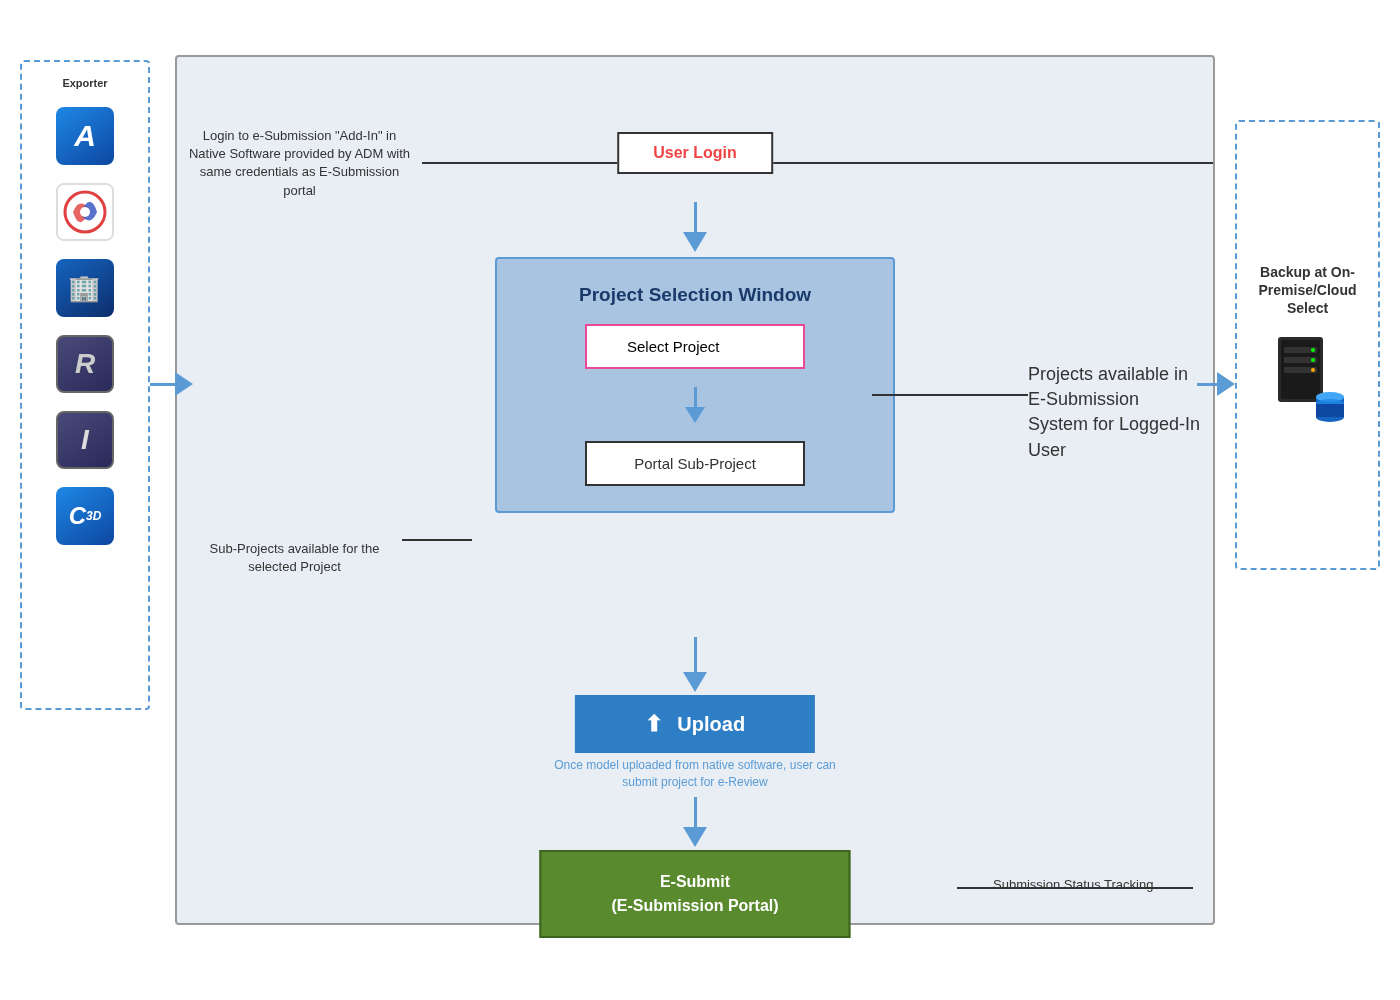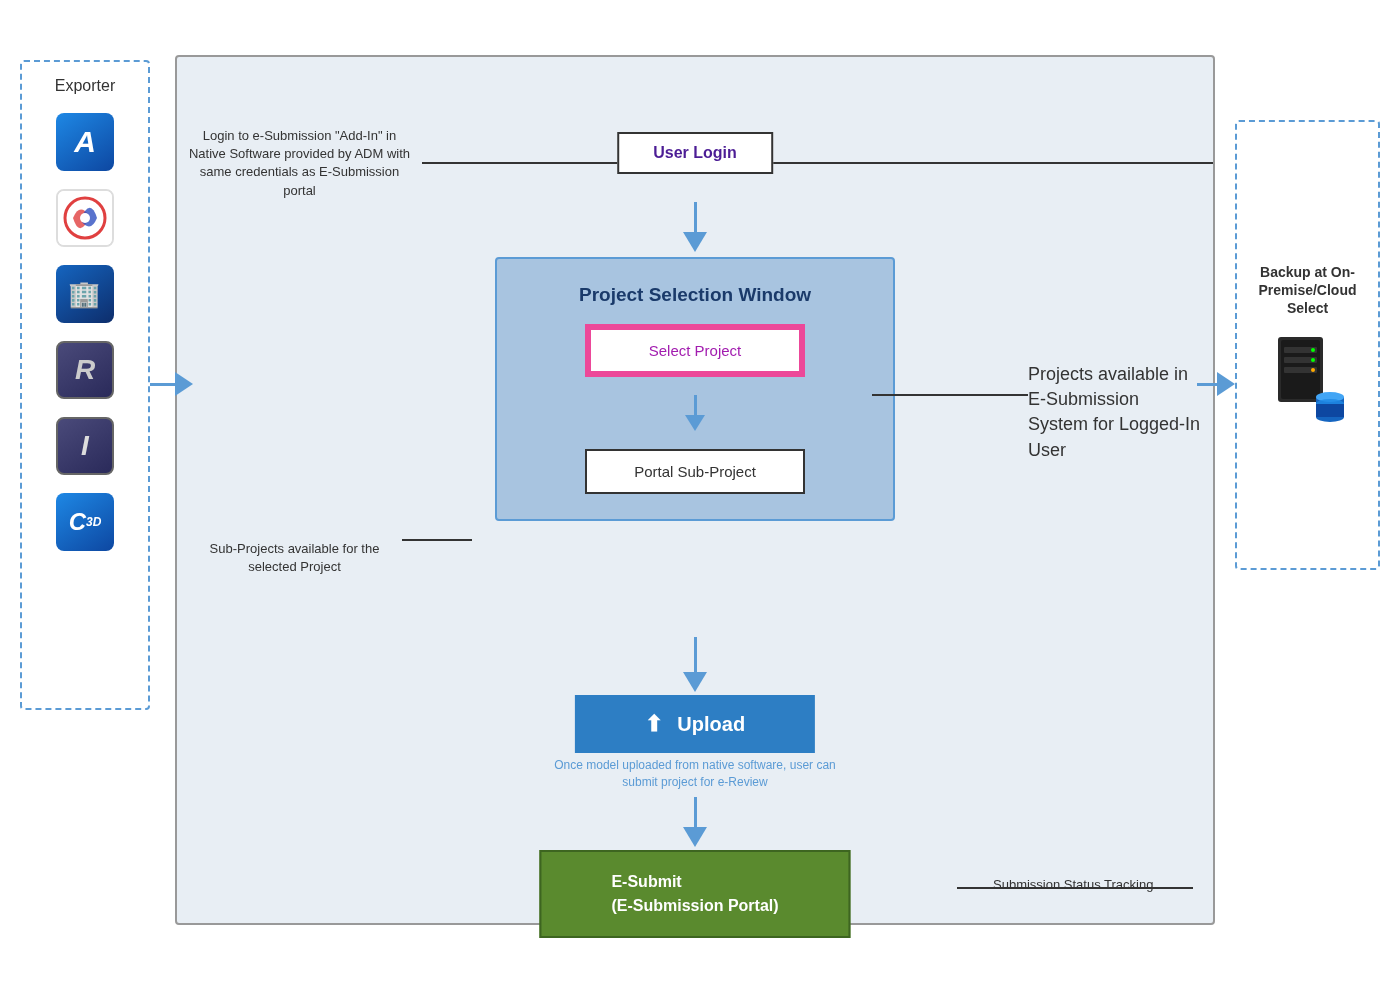--- a/index.html
+++ b/index.html
@@ -32,22 +32,22 @@
       border: 2px dashed #5b9bd5;
       border-radius: 4px;
       display: flex;
       flex-direction: column;
       align-items: center;
       padding: 15px 10px;
       gap: 18px;
     }
 
     .exporter-title {
-      font-size: 16px;
-      font-weight: normal;
+      font-size: 11px;
+      font-weight: bold;
       color: #333;
     }
 
     .app-icon {
       width: 58px;
       height: 58px;
       border-radius: 8px;
       display: flex;
       align-items: center;
       justify-content: center;
@@ -167,32 +167,32 @@
       <rect x="48" y="72" width="28" height="13" fill="#0d47a1"></rect>
     </svg>
   </div>
 
   <div class="workflow-area">
 
     <div style="position:absolute; left:0; top:70px; width:245px; text-align:center; font-size:13px; line-height:1.4; color:#333; padding:0 10px;">Login to e-Submission "Add-In" in Native Software provided by ADM with same credentials as E-Submission portal</div>
 
     <div style="position:absolute; top:105px; left:245px; right:0; height:2px; background:#333;"></div>
 
-    <div style="position:absolute; top:75px; left:50%; transform:translateX(-50%); background:white; border:2px solid #333; padding:10px 34px; font-size:16px; font-weight:bold; color:#4c1d95; white-space:nowrap;">User Login</div>
+    <div style="position:absolute; top:75px; left:50%; transform:translateX(-50%); background:white; border:2px solid #333; padding:10px 34px; font-size:16px; font-weight:bold; color:#ef4444; white-space:nowrap;">User Login</div>
 
     <div style="position:absolute; top:145px; left:50%; transform:translateX(-50%); display:flex; flex-direction:column; align-items:center;">
       <div style="width:3px; height:30px; background:#5b9bd5;"></div>
       <div style="width:0; height:0; border-left:12px solid transparent; border-right:12px solid transparent; border-top:20px solid #5b9bd5;"></div>
     </div>
 
     <div style="position:absolute; top:200px; left:50%; transform:translateX(-50%); background:#a8c4e0; border:2px solid #5b9bd5; border-radius:4px; padding:25px 56px; width:400px; display:flex; flex-direction:column; align-items:center; gap:18px;">
 
       <div style="font-size:19px; font-weight:bold; color:#1a3a6a;">Project Selection Window</div>
 
-      <div style="background:white; border:6px solid #ec4899; padding:12px 40px; font-size:15px; color:#a21caf; min-width:220px; text-align:center;">Select Project</div>
+      <div style="background:white; border:2px solid #ec4899; padding:12px 40px; font-size:15px; color:#000000; min-width:220px; text-align:left;">Select Project</div>
 
       <div style="display:flex; flex-direction:column; align-items:center;">
         <div style="width:3px; height:20px; background:#5b9bd5;"></div>
         <div style="width:0; height:0; border-left:10px solid transparent; border-right:10px solid transparent; border-top:16px solid #5b9bd5;"></div>
       </div>
 
       <div style="background:white; border:2px solid #333; padding:12px 40px; font-size:15px; color:#333; min-width:220px; text-align:center;">Portal Sub-Project</div>
     </div>
 
     <div style="position:absolute; top:305px; right:10px; width:175px; font-size:18px; line-height:1.4; color:#333;">Projects available in E-Submission System for Logged-In User</div>
@@ -213,21 +213,21 @@
       <span>Upload</span>
     </div>
 
     <div style="position:absolute; top:700px; left:50%; transform:translateX(-50%); width:310px; font-size:12px; color:#5b9bd5; text-align:center; line-height:1.4;">Once model uploaded from native software, user can submit project for e-Review</div>
 
     <div style="position:absolute; top:740px; left:50%; transform:translateX(-50%); display:flex; flex-direction:column; align-items:center;">
       <div style="width:3px; height:30px; background:#5b9bd5;"></div>
       <div style="width:0; height:0; border-left:12px solid transparent; border-right:12px solid transparent; border-top:20px solid #5b9bd5;"></div>
     </div>
 
-    <div style="position:absolute; top:793px; left:50%; transform:translateX(-50%); background:#5a8a2e; border:2px solid #3d6520; color:white; padding:18px 70px; font-size:16px; font-weight:bold; line-height:1.5; white-space:nowrap;">
+    <div style="position:absolute; top:793px; left:50%; transform:translateX(-50%); background:#5a8a2e; border:2px solid #3d6520; color:white; padding:18px 70px; font-size:16px; font-weight:bold; text-align:center; line-height:1.5; white-space:nowrap;">
       <div>E-Submit</div>
       <div>(E-Submission Portal)</div>
     </div>
 
     <div style="position:absolute; top:820px; right:20px; width:200px; font-size:13px; color:#333;">Submission Status Tracking</div>
 
     <div style="position:absolute; top:830px; left:780px; right:20px; height:2px; background:#333;"></div>
 
   </div>
 

